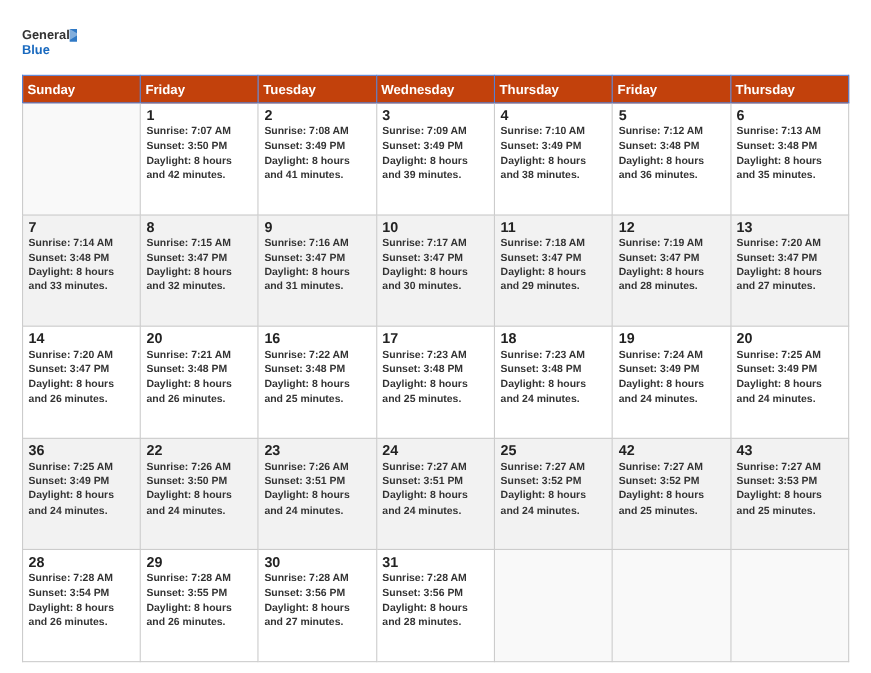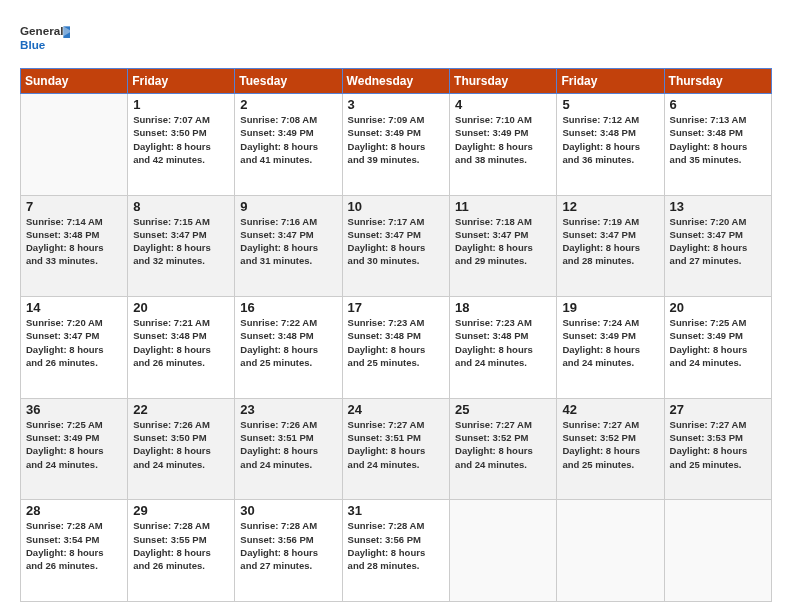--- a/index.html
+++ b/index.html
@@ -216,21 +216,21 @@
           </td>
           <td>
             <span class="day-num">25</span>
             <div class="day-info">Sunrise: 7:27 AM<br>Sunset: 3:52 PM<br>Daylight: 8 hours<br>and 24 minutes.</div>
           </td>
           <td>
             <span class="day-num">42</span>
             <div class="day-info">Sunrise: 7:27 AM<br>Sunset: 3:52 PM<br>Daylight: 8 hours<br>and 25 minutes.</div>
           </td>
           <td>
-            <span class="day-num">27</span>
+            <span class="day-num">43</span>
             <div class="day-info">Sunrise: 7:27 AM<br>Sunset: 3:53 PM<br>Daylight: 8 hours<br>and 25 minutes.</div>
           </td>
         </tr>
         <tr>
           <td>
             <span class="day-num">28</span>
             <div class="day-info">Sunrise: 7:28 AM<br>Sunset: 3:54 PM<br>Daylight: 8 hours<br>and 26 minutes.</div>
           </td>
           <td>
             <span class="day-num">29</span>

